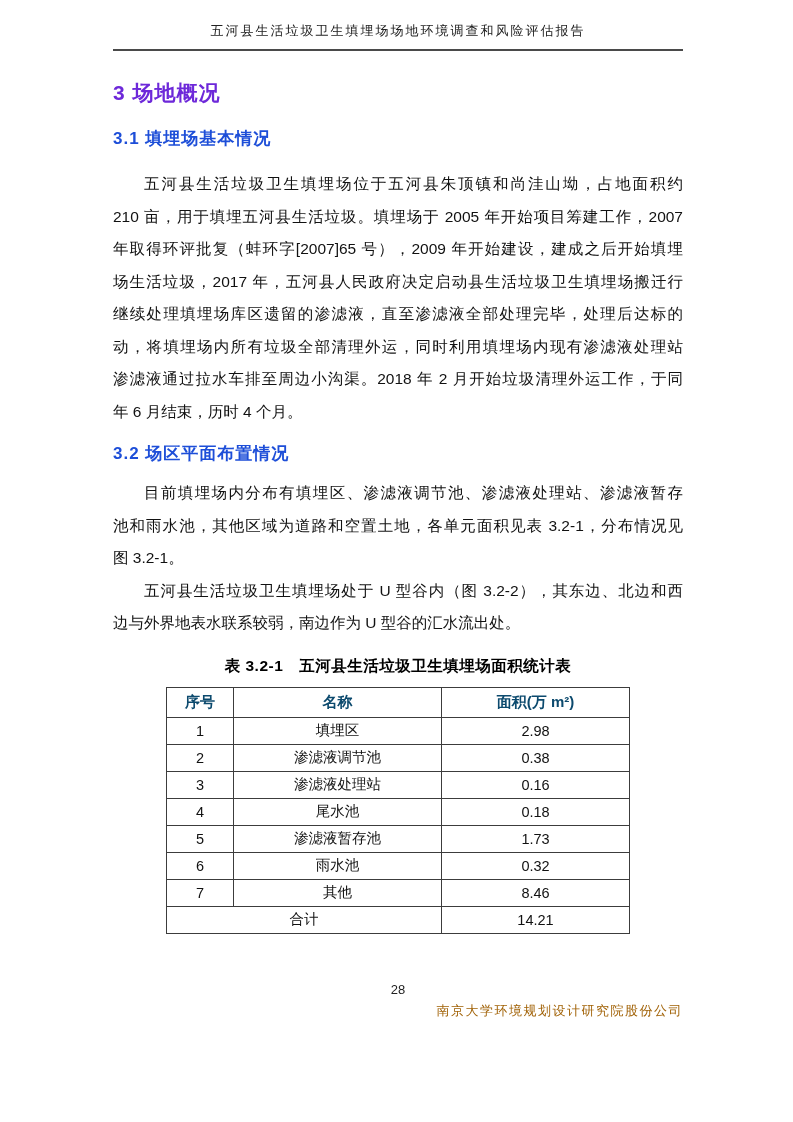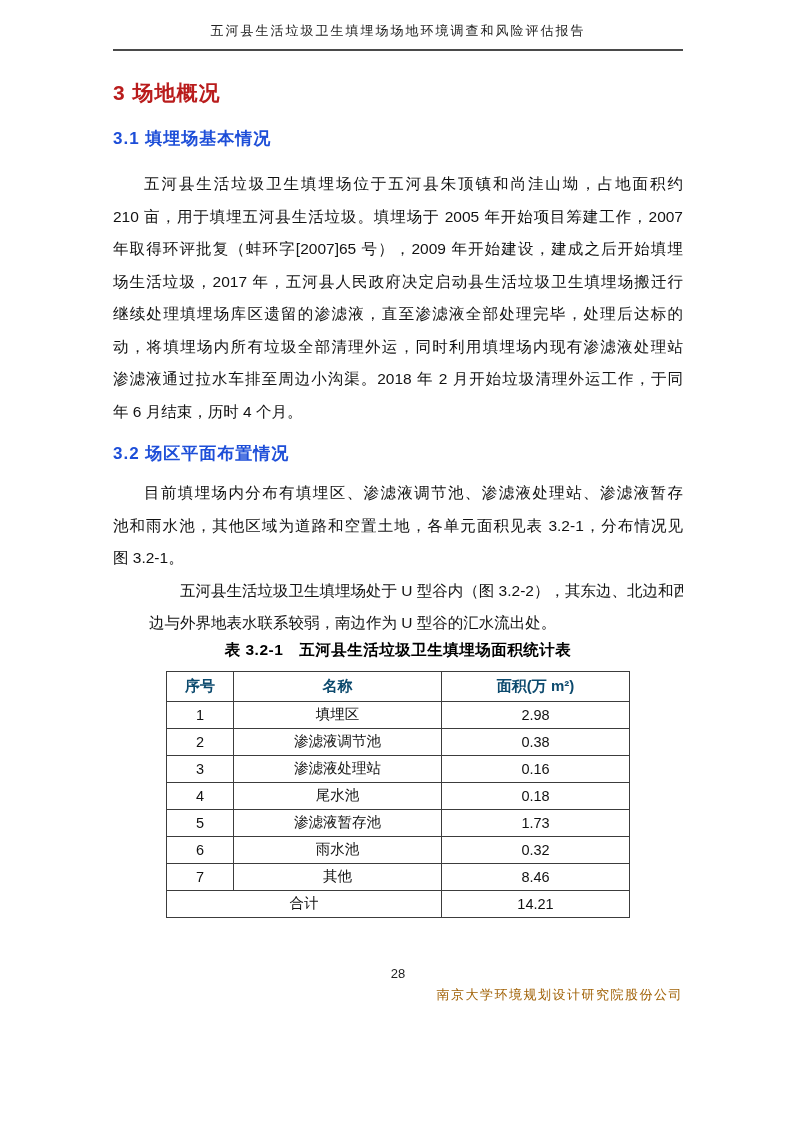--- a/index.html
+++ b/index.html
@@ -26,47 +26,48 @@
     margin-top: 9px;
     border-top: 2px solid #4a4a4a;
     height: 0;
   }
   
   h1.sec {
     margin-top: 28px;
     font-size: 21px;
     font-weight: bold;
     letter-spacing: 1px;
-    color: #b91c1c;
+    color: #6d28d9;
   }
   h2.sub {
     margin-top: 20px;
     font-size: 17px;
     font-weight: bold;
     letter-spacing: 1px;
     color: #1d4ed8;
   }
   h2.sub2 { margin-top: 14px; }
   
   .para { margin-top: 18px; font-size: 15.5px; color: #111; }
   .para.tight { margin-top: 12px; }
-  .para.nogap { margin-top: 0; margin-left: 36px; }
+  .para.nogap { margin-top: 0; }
   .ln {
     line-height: 32.5px;
     height: 32.5px;
     white-space: nowrap;
     text-align: justify;
     text-align-last: justify;
     -moz-text-align-last: justify;
     overflow: hidden;
   }
   .ln.first { text-indent: 2em; }
   .ln.last  { text-align-last: left; -moz-text-align-last: left; white-space: normal; }
   
   .tbl-caption {
+    margin-top: 16px;
     text-align: center;
     font-size: 15.5px;
     font-weight: bold;
     color: #000;
     letter-spacing: 0.5px;
   }
   table.area {
     margin: 10px auto 0;
     width: 463px;
     border-collapse: collapse;

